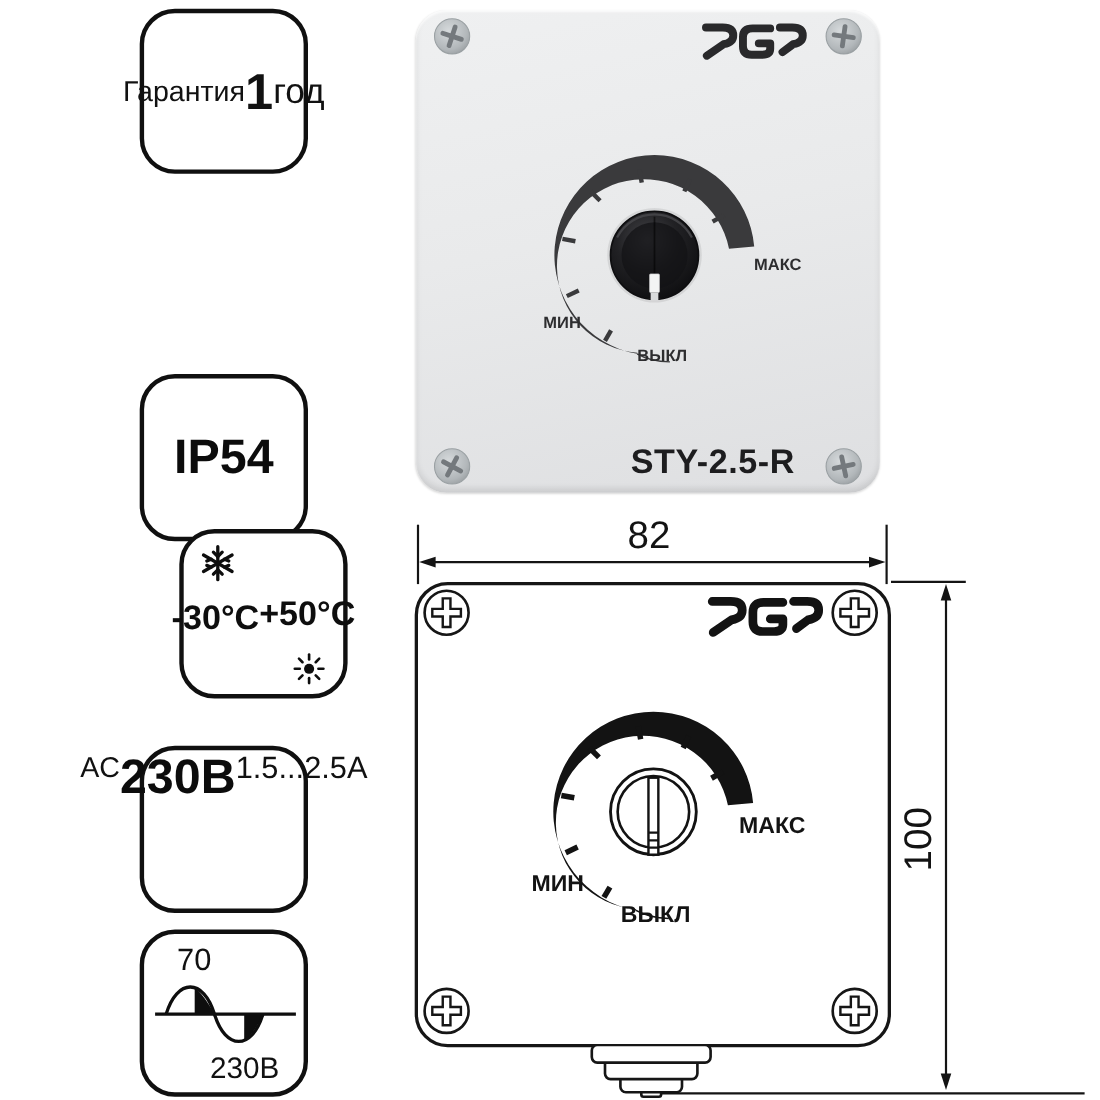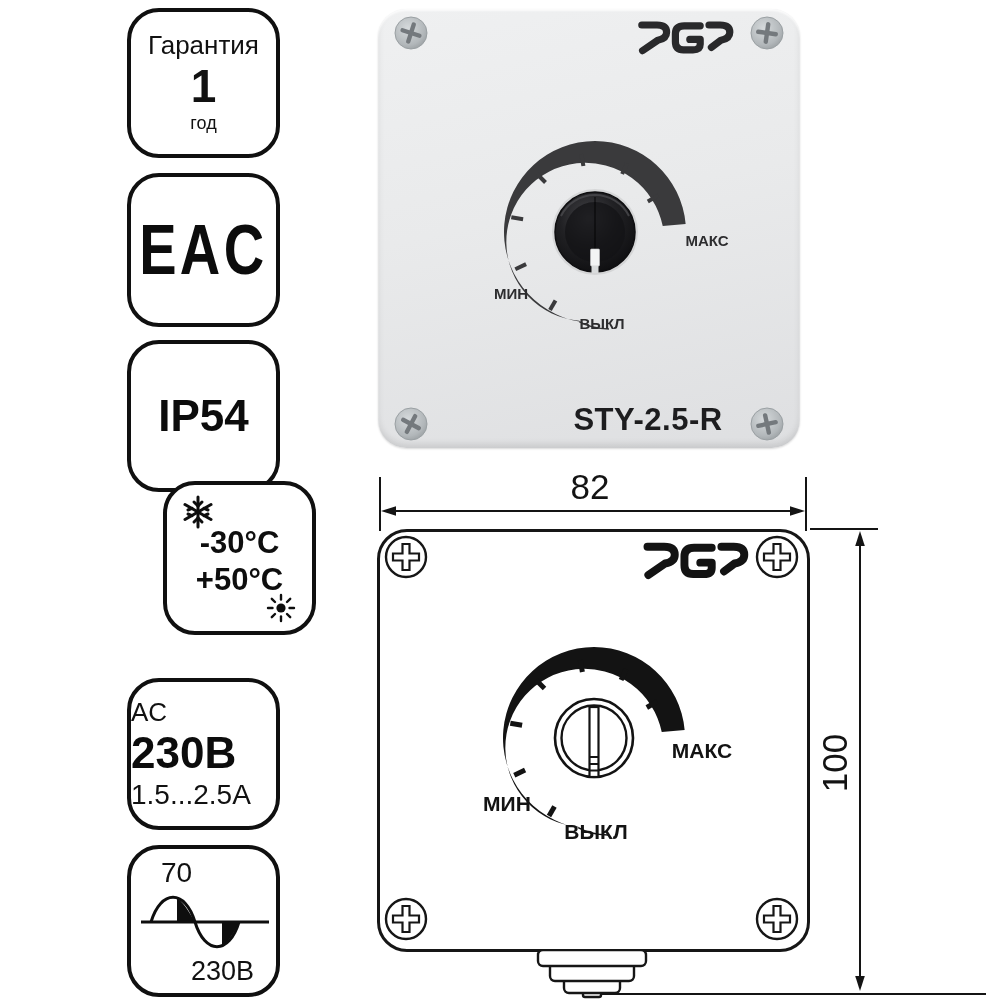--- a/index.html
+++ b/index.html
@@ -1,25 +1,25 @@
 <!DOCTYPE html>
 <html><head>
 <meta charset="utf-8">
 <style>
   html,body{margin:0;padding:0;background:#ffffff;}
   #canvas{position:relative;width:1000px;height:1000px;background:#fff;overflow:hidden;
           font-family:"Liberation Sans", sans-serif;color:#141414;}
   .abs{position:absolute;}
   
   .badge{position:absolute;left:127px;width:153px;border:4px solid #101010;border-radius:32px;
-         background:#fff;box-sizing:border-box;display:flex;flex-direction:column;
+         background:#fff;box-sizing:border-box;display:flex;flex-direction:row;
          align-items:center;justify-content:center;text-align:center;}
   .b-title{font-size:26px;color:#111;line-height:1.1;}
   .b-big{font-size:46px;font-weight:bold;color:#111;line-height:1.15;}
-  .b-small{font-size:18px;color:#111;line-height:1.2;}
+  .b-small{font-size:32px;color:#111;line-height:1.2;}
   .eac-text{font-size:50px;font-weight:bold;letter-spacing:3px;color:#0c0c0c;
             transform:scale(1.12,1.42);transform-origin:center;}
   .ip-text{font-size:44px;font-weight:bold;color:#0c0c0c;}
   .temp-line{font-size:31px;font-weight:bold;color:#0e0e0e;line-height:1.18;}
   .pw-type{font-size:26px;color:#111;align-self:flex-start;}
   .pw-volt{font-size:44px;font-weight:bold;color:#0c0c0c;align-self:flex-start;line-height:1.15;}
   .pw-cur{font-size:28px;color:#111;align-self:flex-start;}
   .wf-top{position:absolute;left:30px;top:8px;font-size:28px;color:#111;}
   .wf-bottom{position:absolute;right:22px;bottom:6px;font-size:27px;color:#111;}
   
@@ -42,23 +42,20 @@
 <body>
 
 <div id="canvas">
 
   <div class="badge" style="top:8px;height:150px;">
     <div class="b-title">Гарантия</div>
     <div class="b-big">1</div>
     <div class="b-small">год</div>
   </div>
 
-  <div class="badge" style="top:173px;height:154px;">
-    <div class="eac-text">EAC</div>
-  </div>
 
   <div class="badge" style="top:340px;height:152px;">
     <div class="ip-text">IP54</div>
   </div>
 
   <div class="badge" style="top:481px;height:154px;margin-left:36px;">
     <svg class="abs" style="left:14px;top:10px;" width="34" height="34" viewBox="0 0 34 34">
       <g stroke="#0e0e0e" stroke-width="3" stroke-linecap="round">
         <g transform="translate(17,17)">
           <line x1="0" y1="-15" x2="0" y2="15"></line>

